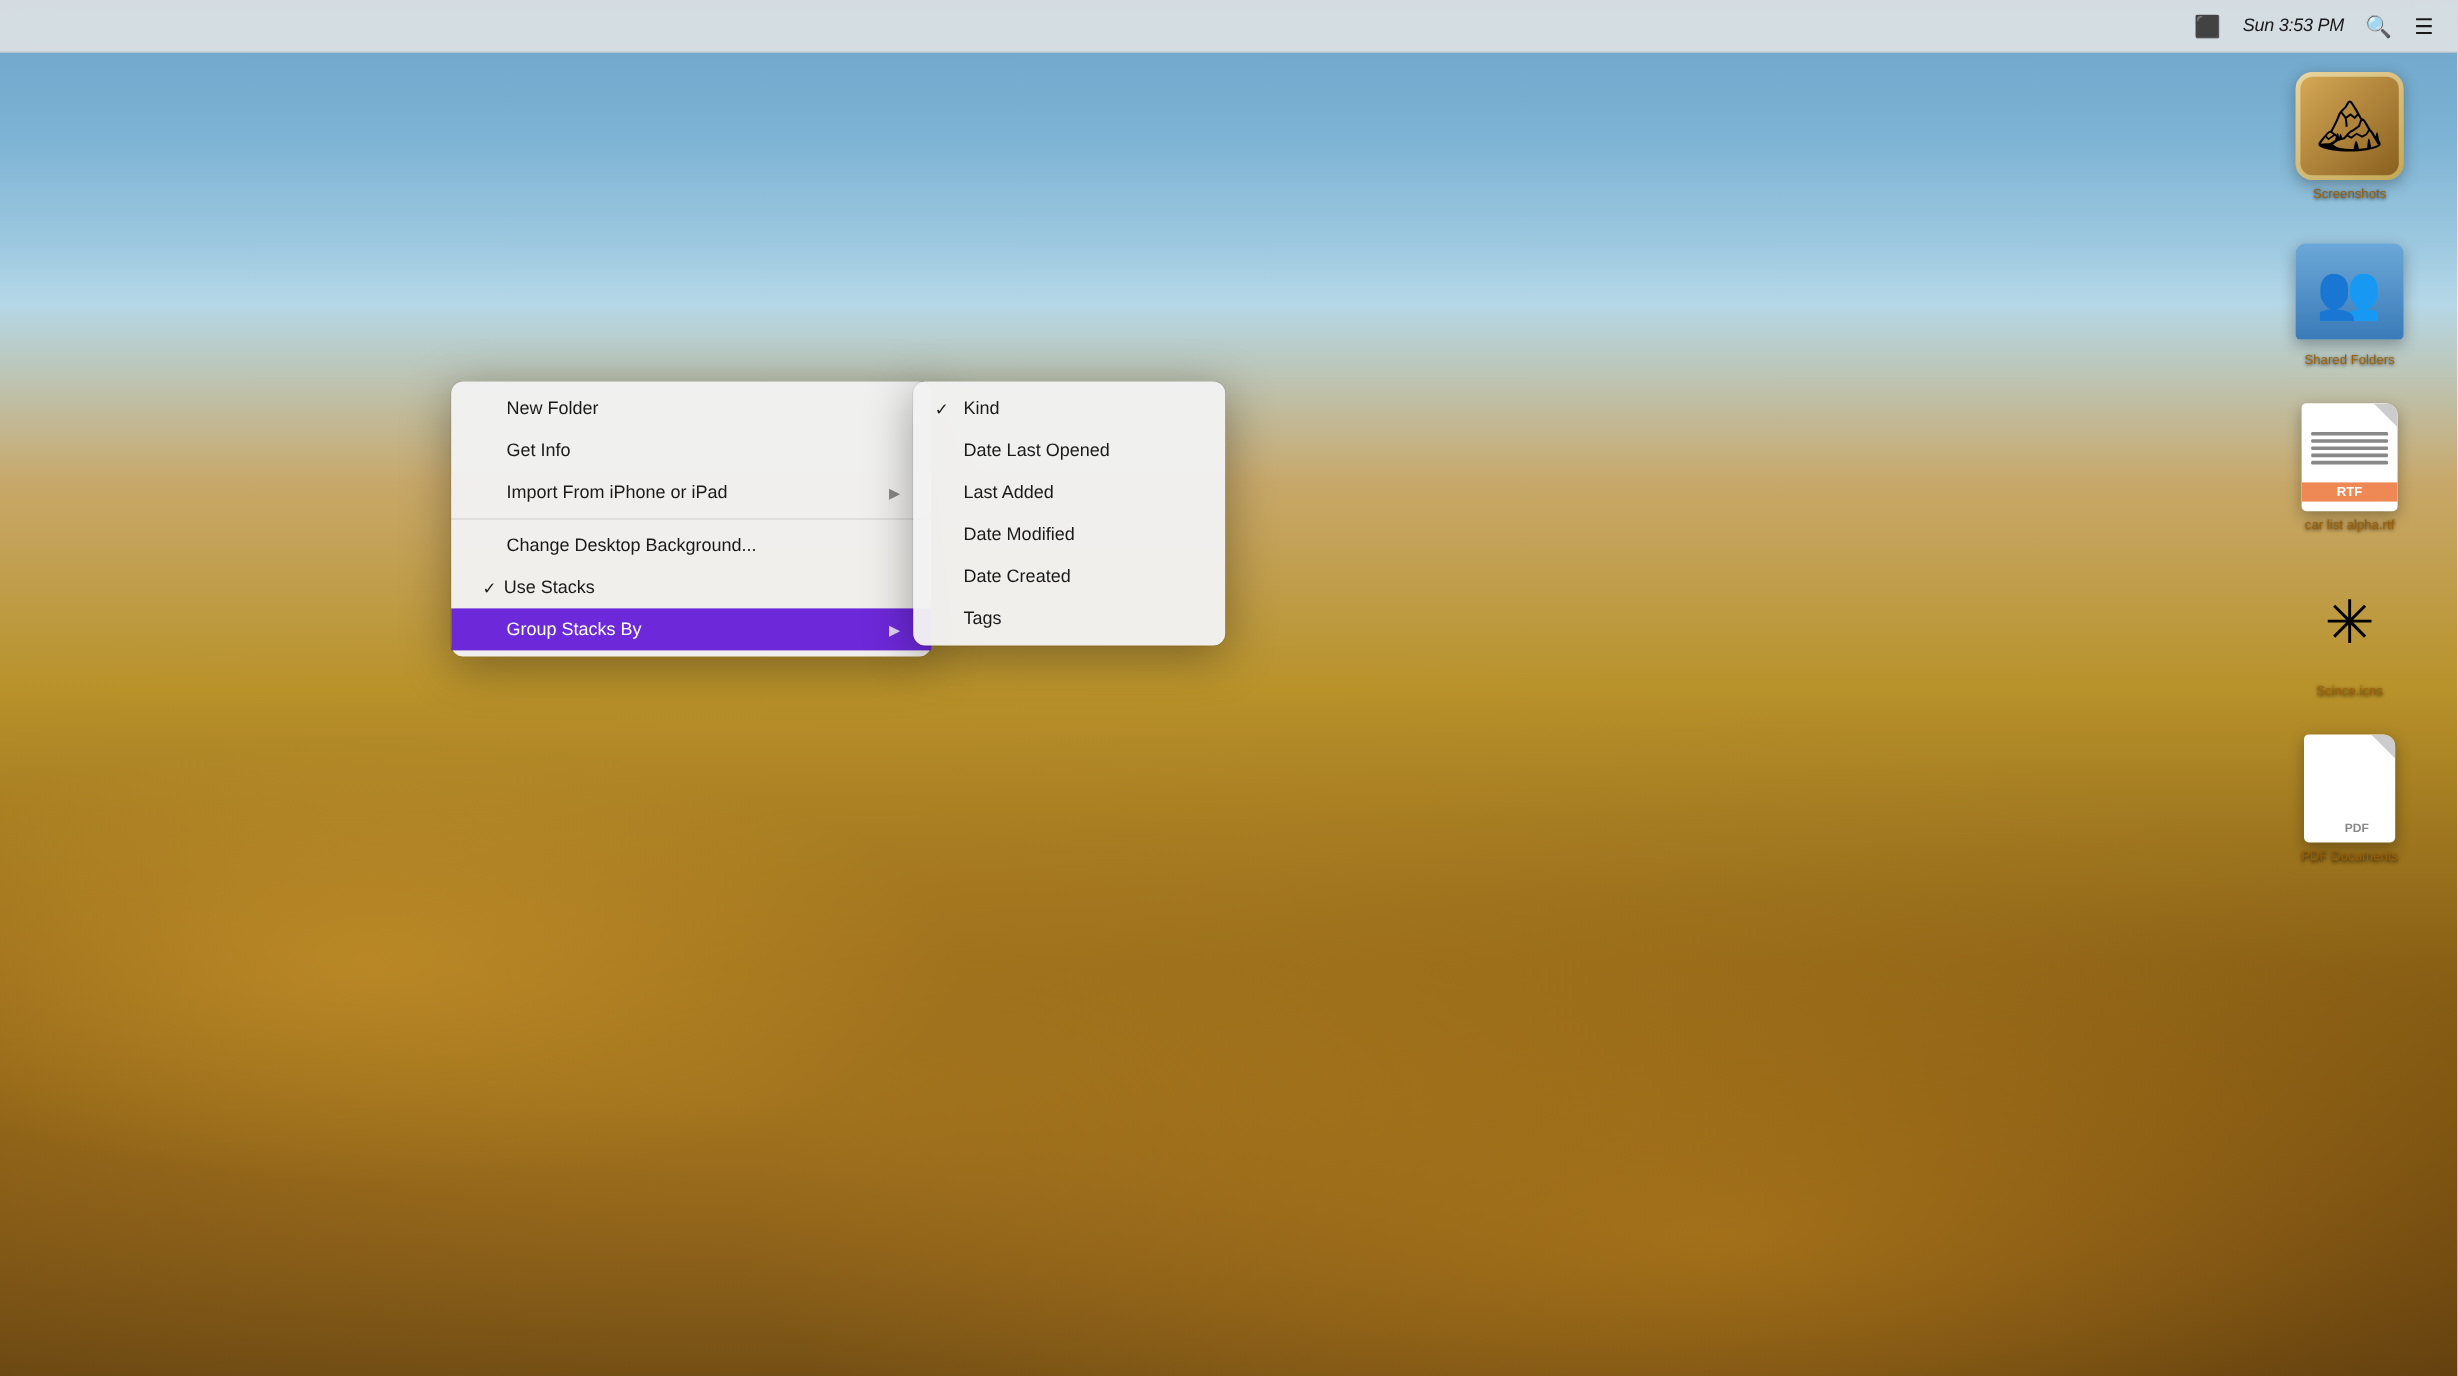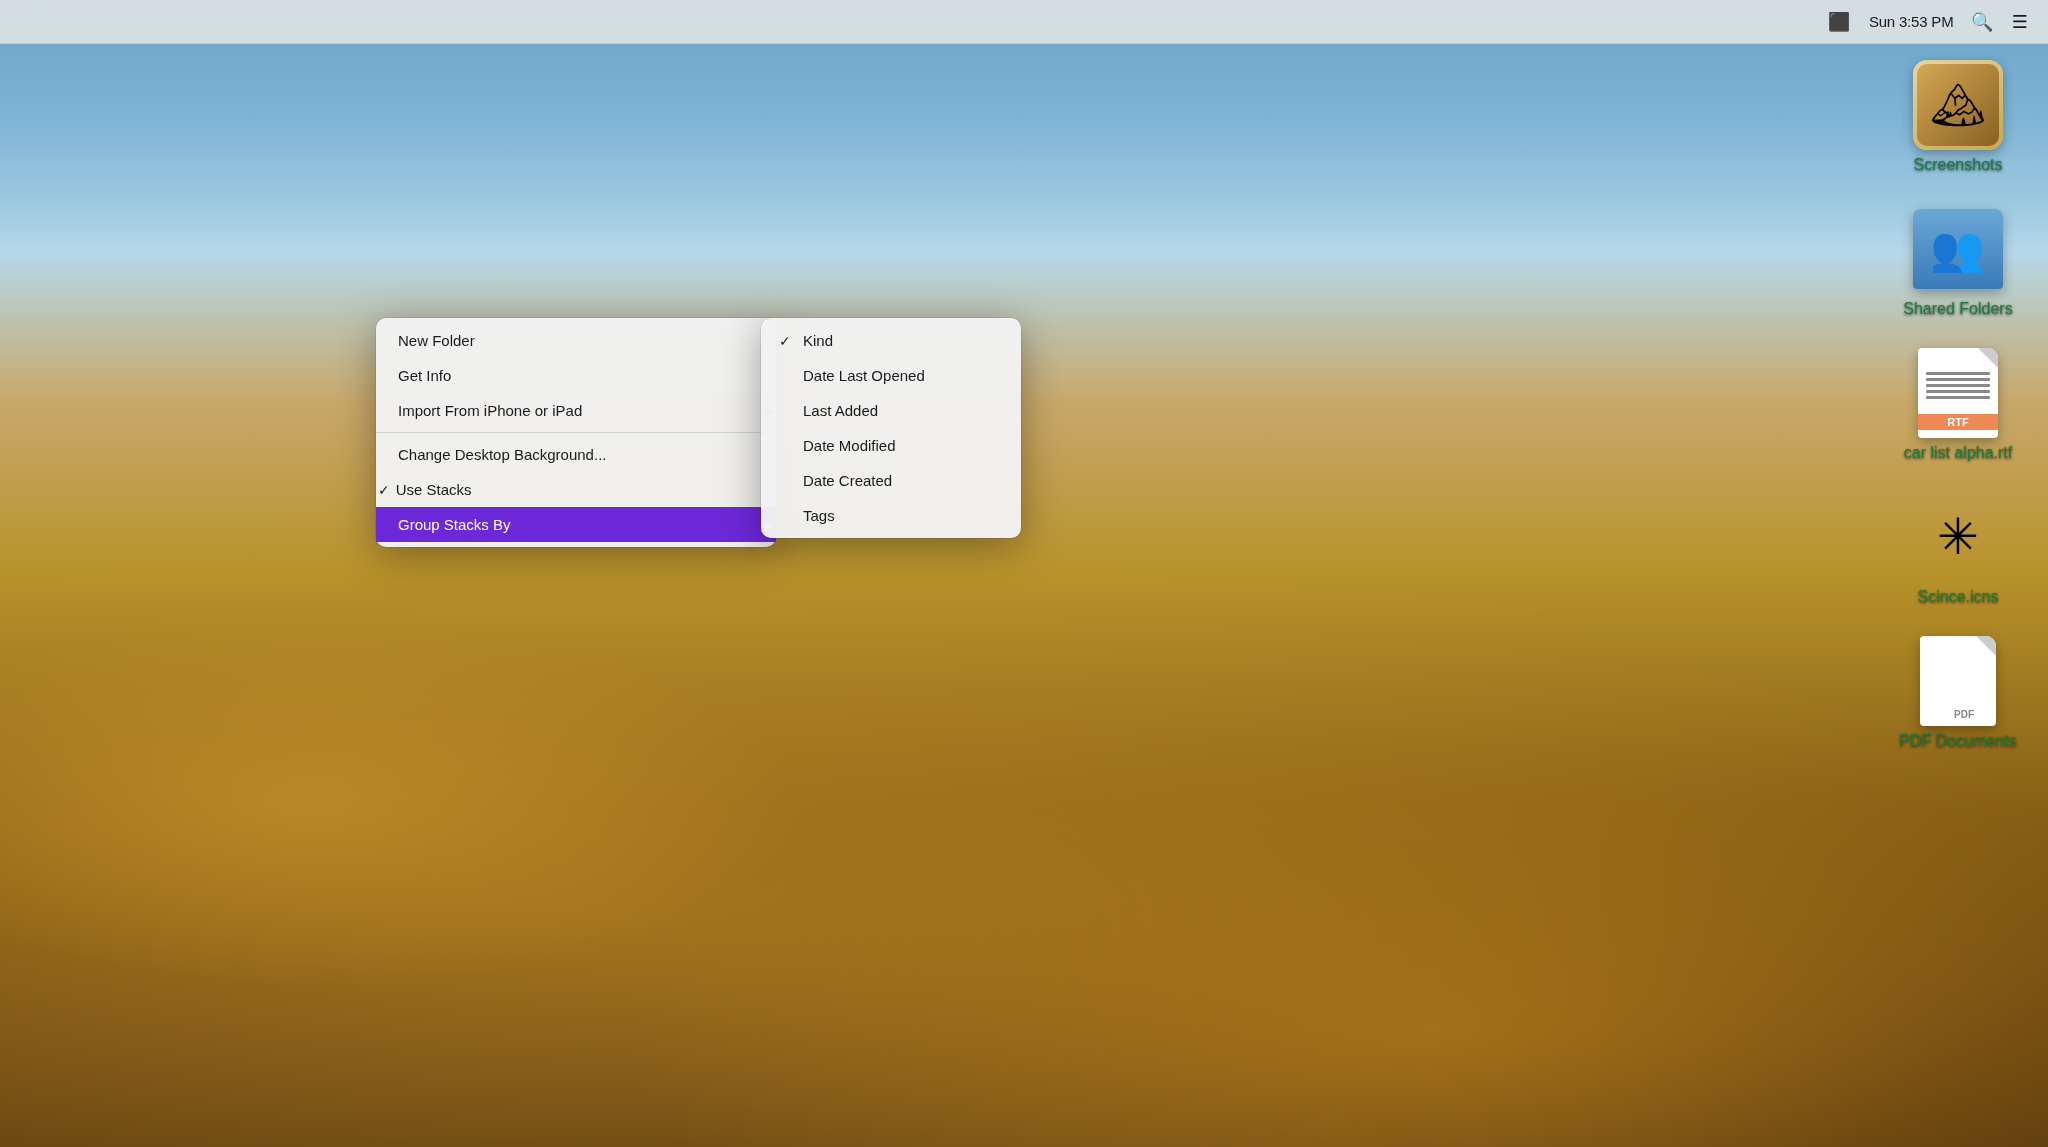--- a/index.html
+++ b/index.html
@@ -70,20 +70,21 @@
       color: #1a1a1a;
       font-size: 18px;
       cursor: pointer;
     }
 
     .menubar-time {
       font-size: 15px;
       font-weight: 500;
       color: #1a1a1a;
       letter-spacing: -0.2px;
+      font-style: italic;
     }
 
     
     .desktop-icons {
       position: absolute;
       top: 60px;
       right: 30px;
       display: flex;
       flex-direction: column;
       gap: 30px;
@@ -102,22 +103,22 @@
       width: 90px;
       height: 90px;
       margin-bottom: 6px;
       display: flex;
       align-items: center;
       justify-content: center;
       position: relative;
     }
 
     .desktop-icon-label {
-      color: #15803d;
-      font-size: 16px;
+      color: #a16207;
+      font-size: 11px;
       text-shadow: 0 1px 3px rgba(0,0,0,0.8);
       max-width: 120px;
     }
 
     
     .icon-screenshots {
       background: linear-gradient(145deg, #e8d4a0, #c4a855);
       border-radius: 14px;
       width: 90px;
       height: 90px;
@@ -269,21 +270,21 @@
       left: 376px;
       width: 400px;
       background: rgba(242, 242, 242, 0.97);
       border-radius: 10px;
       box-shadow: 0 8px 40px rgba(0,0,0,0.35), 0 0 0 0.5px rgba(0,0,0,0.15);
       z-index: 200;
       padding: 5px 0;
     }
 
     .menu-item {
-      padding: 9px 2px;
+      padding: 9px 26px;
       font-size: 15px;
       color: #1a1a1a;
       cursor: pointer;
       display: flex;
       align-items: center;
       justify-content: space-between;
       position: relative;
     }
 
     .menu-item.active {

